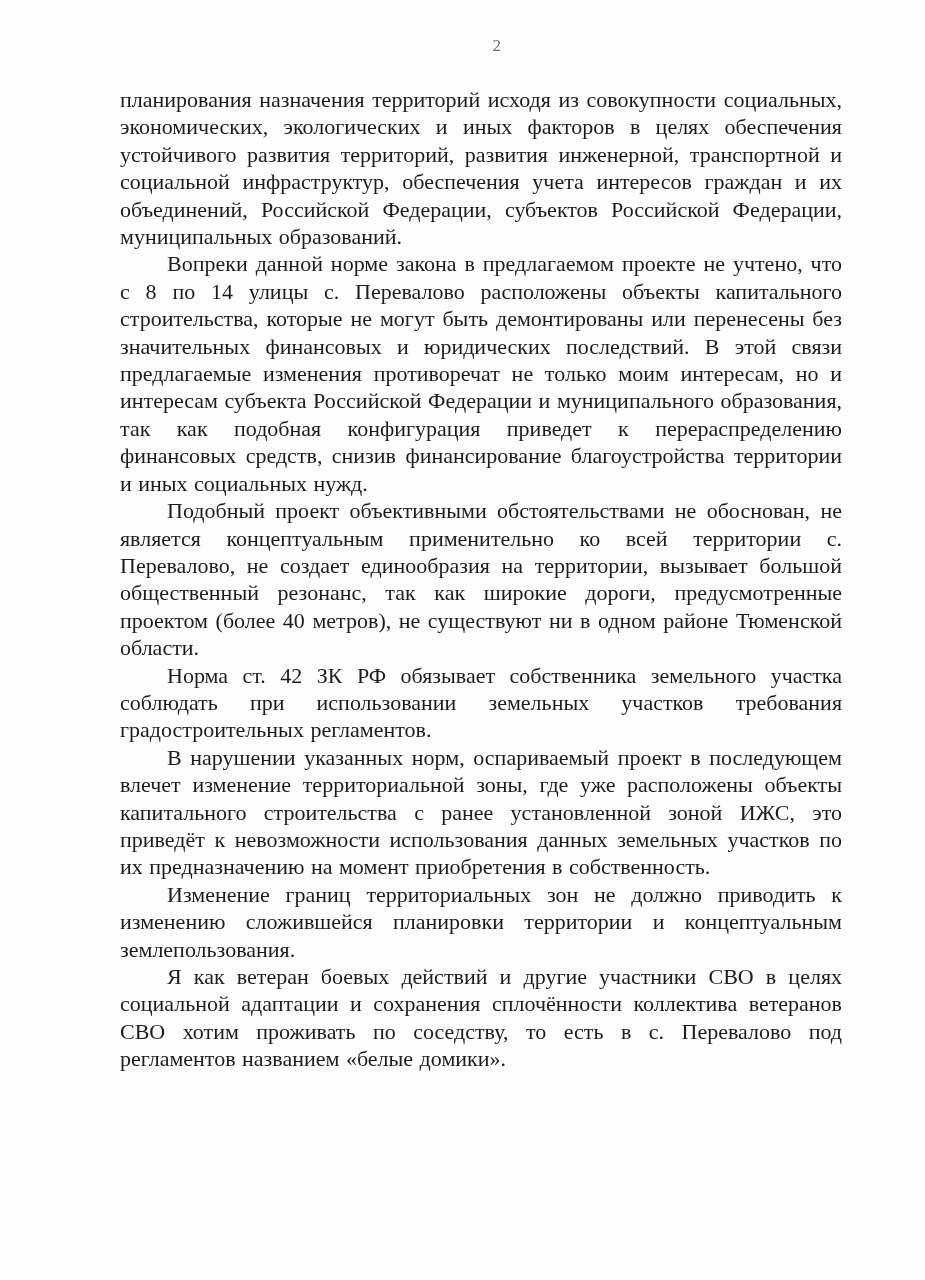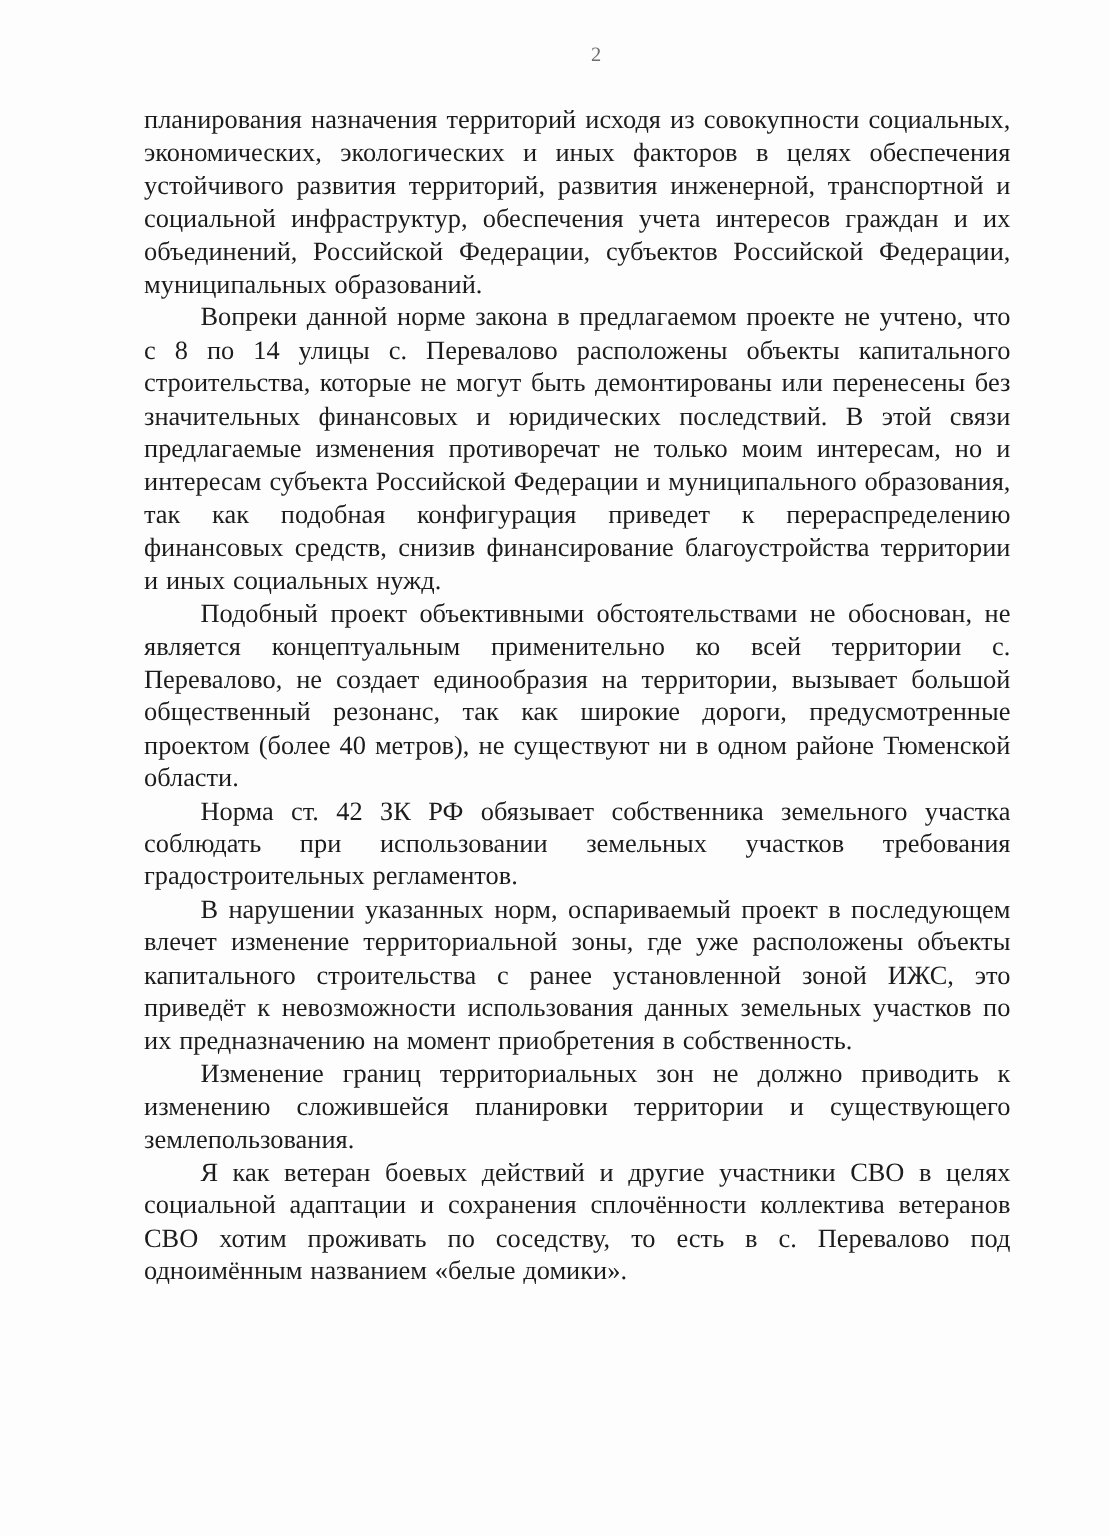--- a/index.html
+++ b/index.html
@@ -54,17 +54,17 @@
 <div class="page">
 
   <div class="page-number">2</div>
 
   <div class="document-body">
     <p>планирования назначения территорий исходя из совокупности социальных, экономических, экологических и иных факторов в целях обеспечения устойчивого развития территорий, развития инженерной, транспортной и социальной инфраструктур, обеспечения учета интересов граждан и их объединений, Российской Федерации, субъектов Российской Федерации, муниципальных образований.</p>
     <p class="indent">Вопреки данной норме закона в предлагаемом проекте не учтено, что с 8 по 14 улицы с. Перевалово расположены объекты капитального строительства, которые не могут быть демонтированы или перенесены без значительных финансовых и юридических последствий. В этой связи предлагаемые изменения противоречат не только моим интересам, но и интересам субъекта Российской Федерации и муниципального образования, так как подобная конфигурация приведет к перераспределению финансовых средств, снизив финансирование благоустройства территории и иных социальных нужд.</p>
     <p class="indent">Подобный проект объективными обстоятельствами не обоснован, не является концептуальным применительно ко всей территории с. Перевалово, не создает единообразия на территории, вызывает большой общественный резонанс, так как широкие дороги, предусмотренные проектом (более 40 метров), не существуют ни в одном районе Тюменской области.</p>
     <p class="indent">Норма ст. 42 ЗК РФ обязывает собственника земельного участка соблюдать при использовании земельных участков требования градостроительных регламентов.</p>
     <p class="indent">В нарушении указанных норм, оспариваемый проект в последующем влечет изменение территориальной зоны, где уже расположены объекты капитального строительства с ранее установленной зоной ИЖС, это приведёт к невозможности использования данных земельных участков по их предназначению на момент приобретения в собственность.</p>
-    <p class="indent">Изменение границ территориальных зон не должно приводить к изменению сложившейся планировки территории и существующего землепользования.</p>
-    <p class="indent">Я как ветеран боевых действий и другие участники СВО в целях социальной адаптации и сохранения сплочённости коллектива ветеранов СВО хотим проживать по соседству, то есть в с. Перевалово под одноимённым названием «белые домики».</p>
+    <p class="indent">Изменение границ территориальных зон не должно приводить к изменению сложившейся планировки территории и концептуальным землепользования.</p>
+    <p class="indent">Я как ветеран боевых действий и другие участники СВО в целях социальной адаптации и сохранения сплочённости коллектива ветеранов СВО хотим проживать по соседству, то есть в с. Перевалово под регламентов названием «белые домики».</p>
   </div>
 
 </div>
 
 </body></html>

